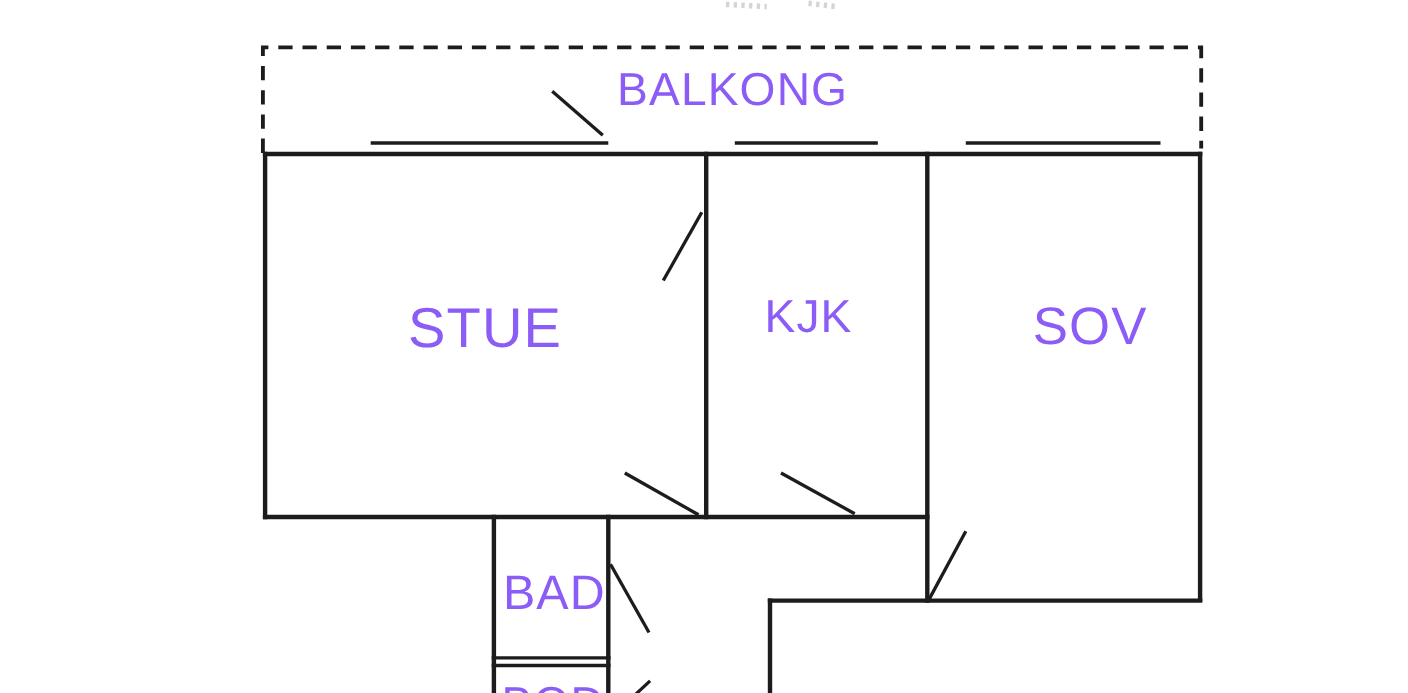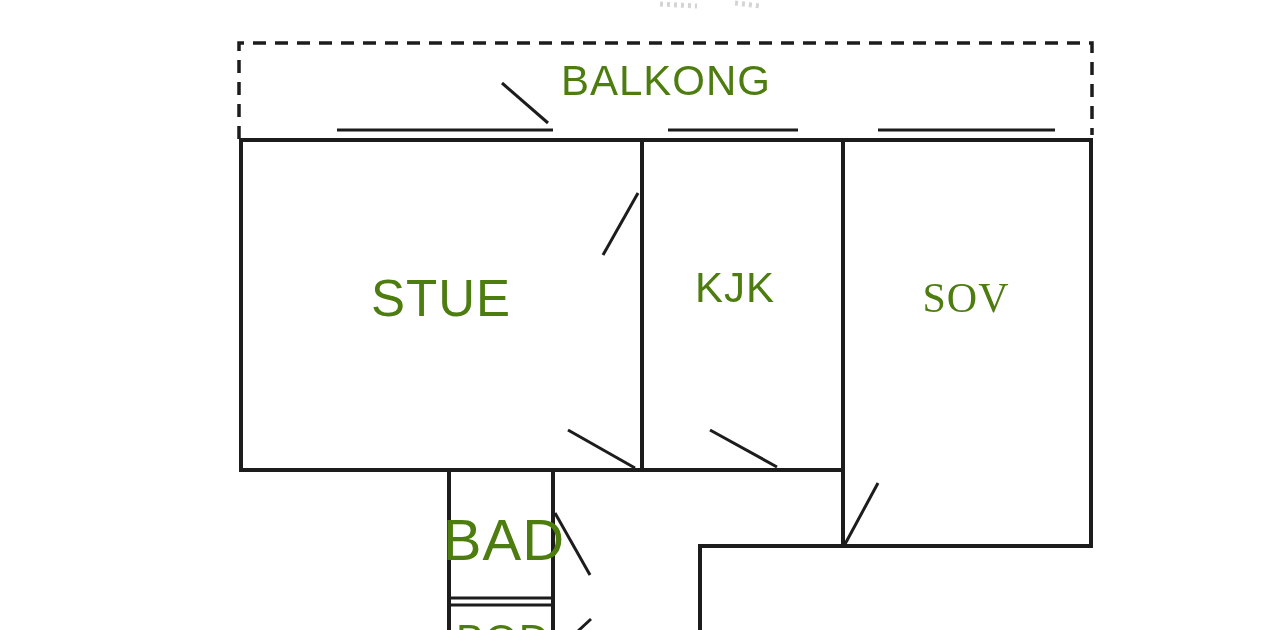--- a/index.html
+++ b/index.html
@@ -19,21 +19,21 @@
     position: absolute;
     left: 0;
     top: 0;
   }
   .room-label, .area-label {
     position: absolute;
     transform: translate(-50%, -50%);
     font-family: "Liberation Sans", sans-serif;
     font-weight: 300;
     font-stretch: semi-condensed;
-    color: #4d7c0f;
+    color: #8b5cf6;
     letter-spacing: 1px;
     white-space: nowrap;
     line-height: 1;
     user-select: none;
   }
 </style>
 </head>
 <body>
 
 <div id="stage">
@@ -64,18 +64,18 @@
       <line x1="660" y1="4" x2="697" y2="6" stroke="#d4d4d4" stroke-width="5" stroke-dasharray="3 4"></line>
       <line x1="735" y1="3" x2="760" y2="6" stroke="#d4d4d4" stroke-width="5" stroke-dasharray="3 4"></line>
     </svg>
 
   <div class="area-label" id="balcony-label" style="left: 666px; top: 81px; font-size: 42px;">BALKONG</div>
 
   <div class="room-label" style="left: 441px; top: 298px; font-size: 51px;">STUE</div>
 
   <div class="room-label" style="left: 735px; top: 288px; font-size: 42px;">KJK</div>
 
-  <div class="room-label" style="left: 966px; top: 298px; font-size: 42px; font-family: Liberation Serif, serif;">SOV</div>
+  <div class="room-label" style="left: 991px; top: 298px; font-size: 48px;">SOV</div>
 
-  <div class="room-label" style="left: 504px; top: 540px; font-size: 58px;">BAD</div>
+  <div class="room-label" style="left: 504px; top: 540px; font-size: 44px;">BAD</div>
 
   <div class="room-label" style="left: 503px; top: 640px; font-size: 42px;">BOD</div>
 </div>
 
 </body></html>

